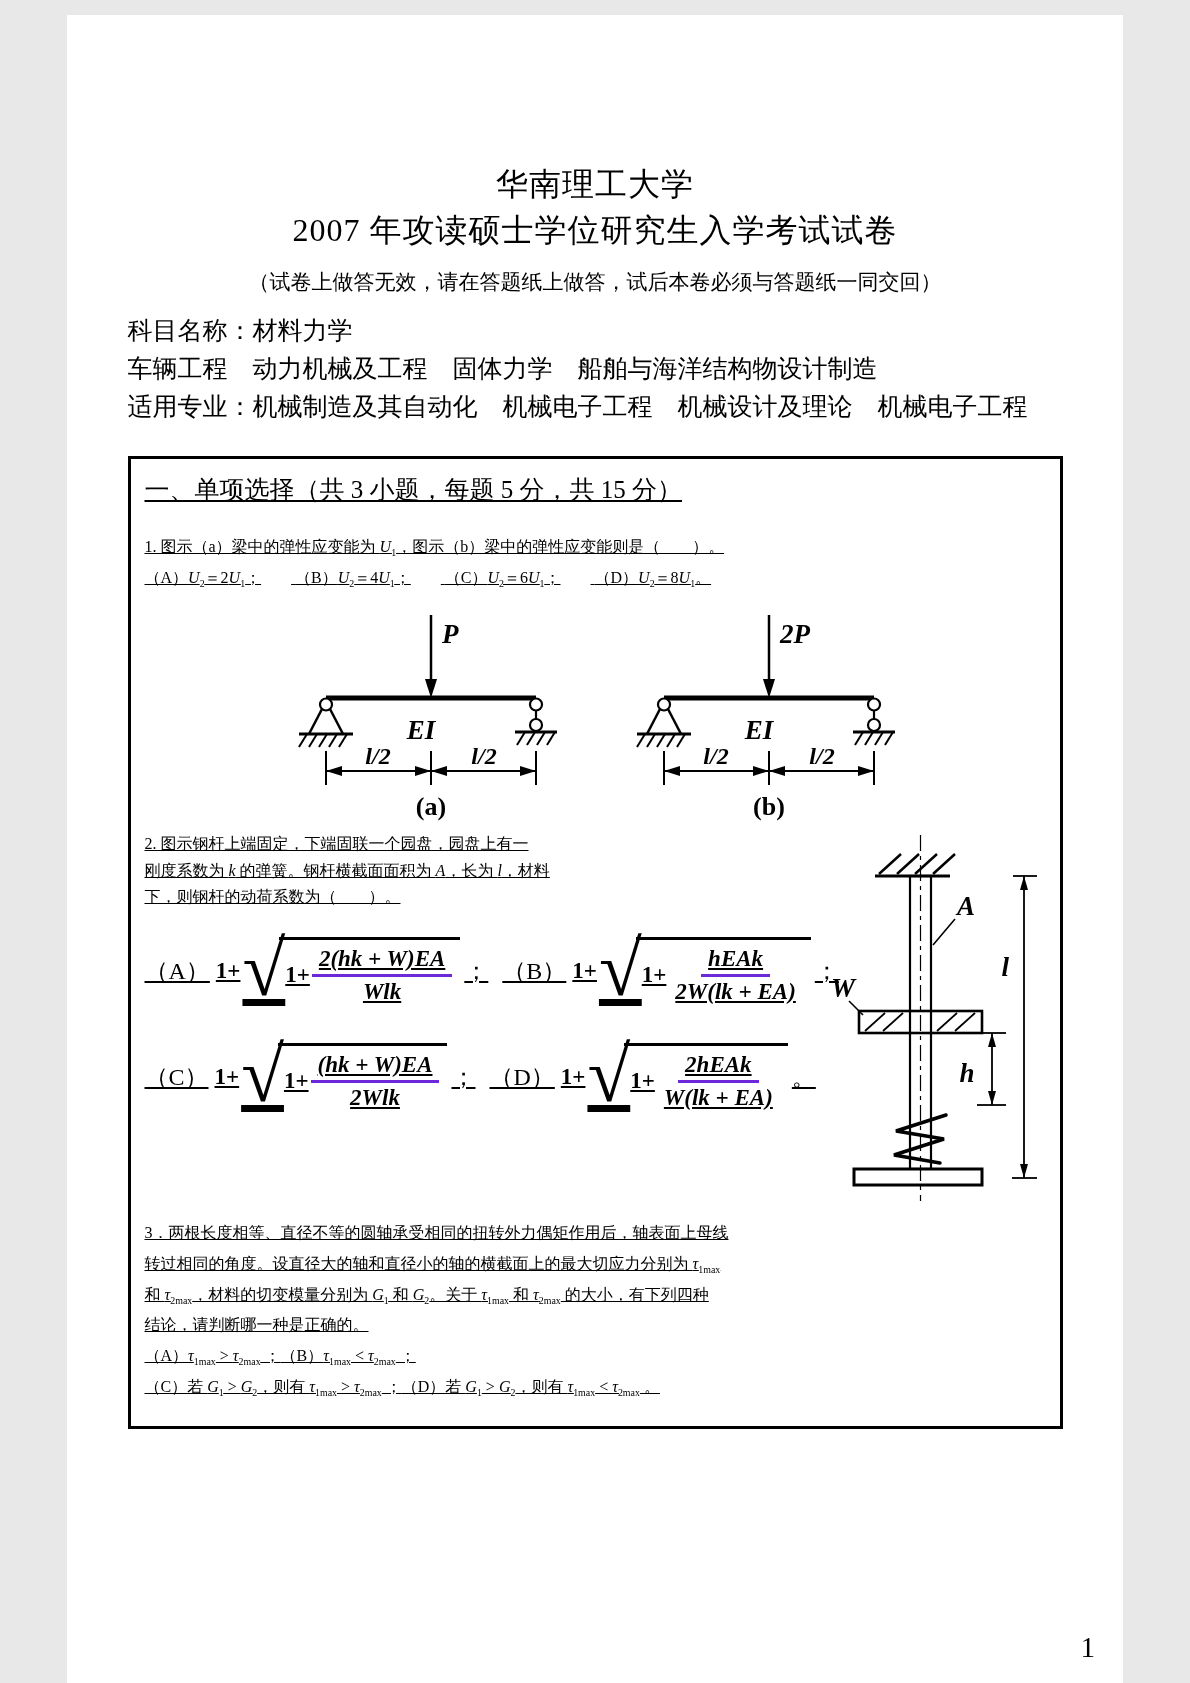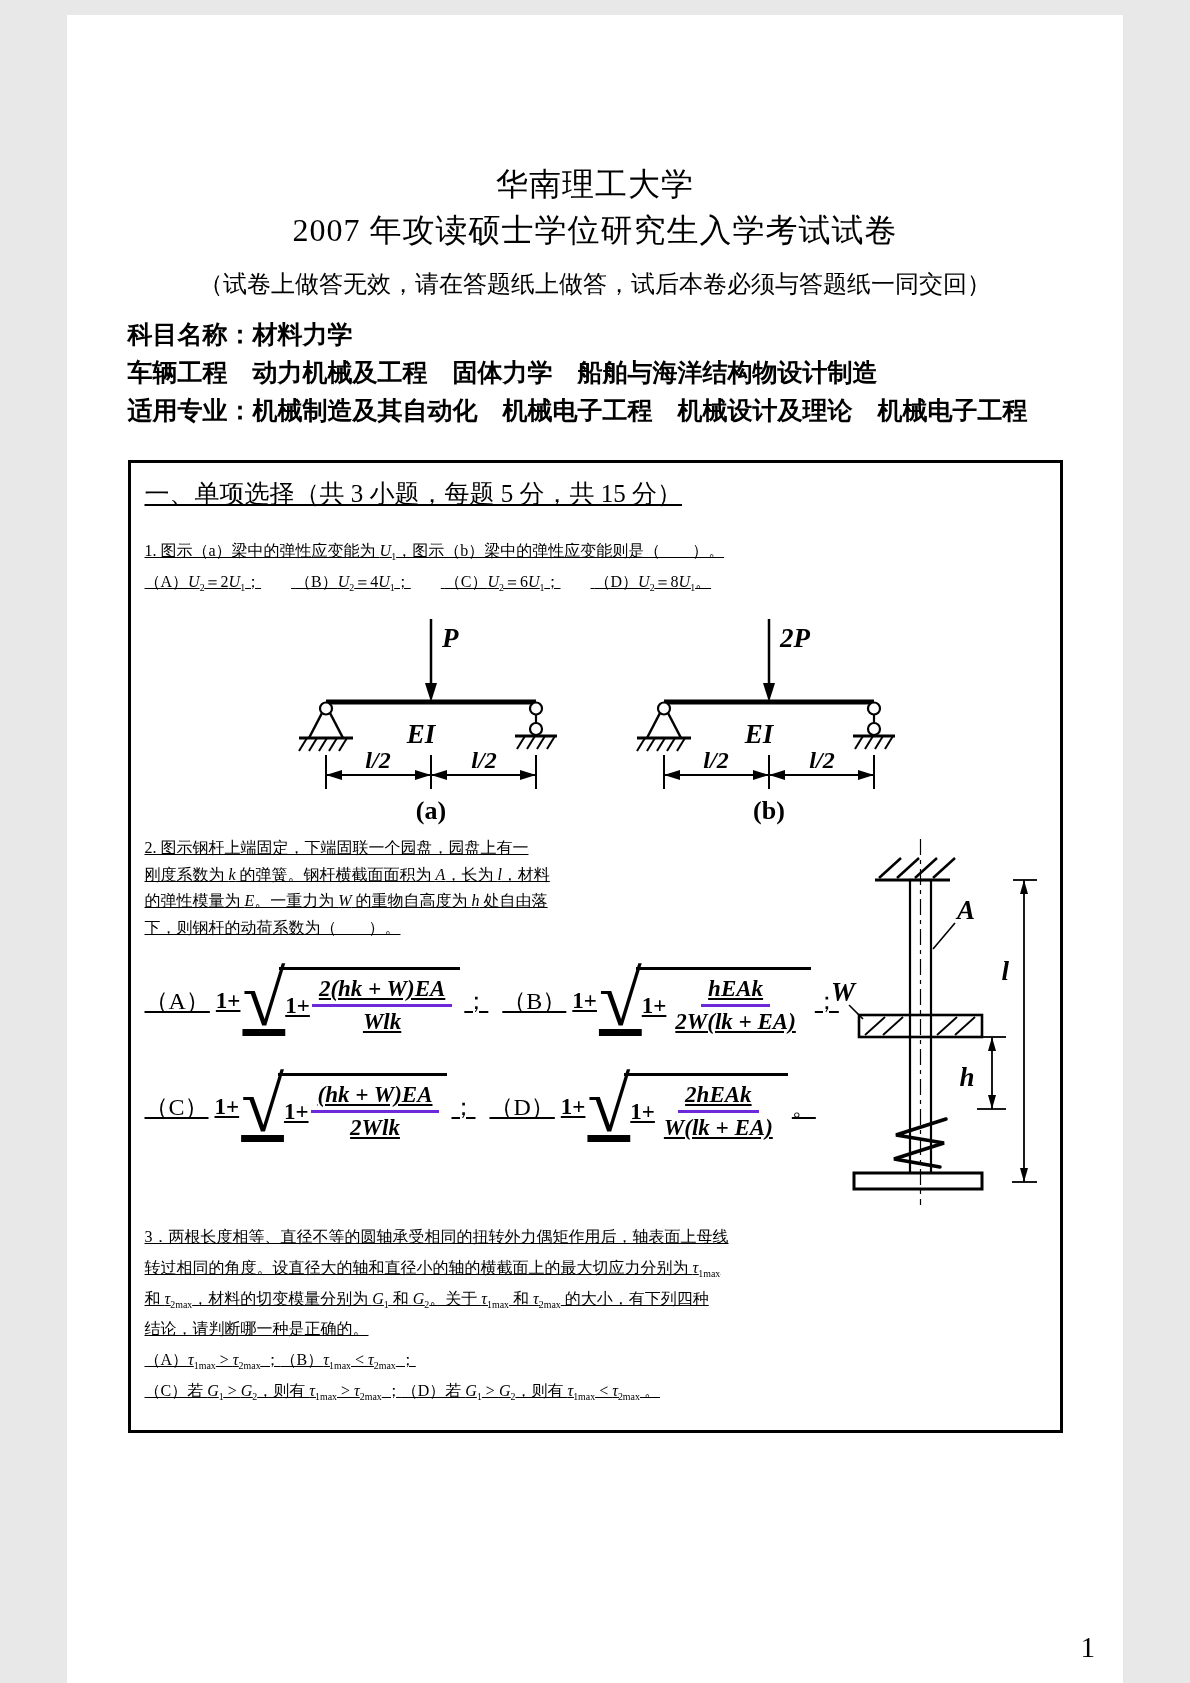--- a/index.html
+++ b/index.html
@@ -7,22 +7,22 @@
   .page {
     width:1056px; height:1683px; margin:15px auto; position:relative;
     background:#ffffff; color:#000;
     font-family:"Liberation Serif","DejaVu Serif",serif;
     overflow:hidden;
   }
   .content { width:935px; margin:0 auto; padding-top:146px; }
 
   
   .h-title { text-align:center; font-size:32px; line-height:1.45; letter-spacing:1px; }
-  .h-notice { text-align:center; font-size:24px; margin-top:14px; }
-  .h-meta { font-size:25px; line-height:1.52;font-weight:bold; }
+  .h-notice { text-align:center; font-size:21px; margin-top:14px; }
+  .h-meta { font-size:25px; line-height:1.52; }
   .h-meta.first { margin-top:16px; }
 
   
   .qbox { border:3px solid #000; margin-top:30px; padding:10px 14px 24px 14px;text-decoration:underline; }
   .section-title { font-size:25px; padding-top:4px; }
 
   .q-text { font-size:16px; line-height:1.66; }
   .var { font-style:italic; font-family:"Liberation Serif",serif; }
   sub { font-size:0.62em; }
 
@@ -228,21 +228,20 @@
             <line x1="183" y1="405" x2="208" y2="405" stroke-width="1.8"></line>
             <line x1="195" y1="103" x2="195" y2="405" stroke-width="1.8"></line>
             <polygon points="195,103 191,117 199,117" fill="#000" stroke="none"></polygon>
             <polygon points="195,405 191,391 199,391" fill="#000" stroke="none"></polygon>
           </g>
           <text x="180" y="203" class="sv-lbl" text-anchor="end">l</text>
         </svg>
 
         <span class="q-text q2-line">2. 图示钢杆上端固定，下端固联一个园盘，园盘上有一</span>
         <span class="q-text q2-line"><span>刚度系数为 </span><span class="var">k</span><span> 的弹簧。钢杆横截面面积为 </span><span class="var">A</span><span>，长为 </span><span class="var">l</span><span>，材料</span></span>
-        <span class="q-text q2-line"><span>的弹性模量为 </span><span class="var">E</span><span>。一重力为 </span><span class="var">W</span><span> 的重物自高度为 </span><span class="var">h</span><span> 处自由落</span></span>
         <span class="q-text q2-line">下，则钢杆的动荷系数为（　　）。</span>
 
         <div class="fx-row">
           <span class="fx">
             <span class="fx-label">（A）</span>
             <span class="fx-pre">1+</span>
             <span class="sqrt">
                 <span class="sqrt-sign">√</span>
                 <span class="sqrt-body">
                   <span class="fx-inner">1+</span>

